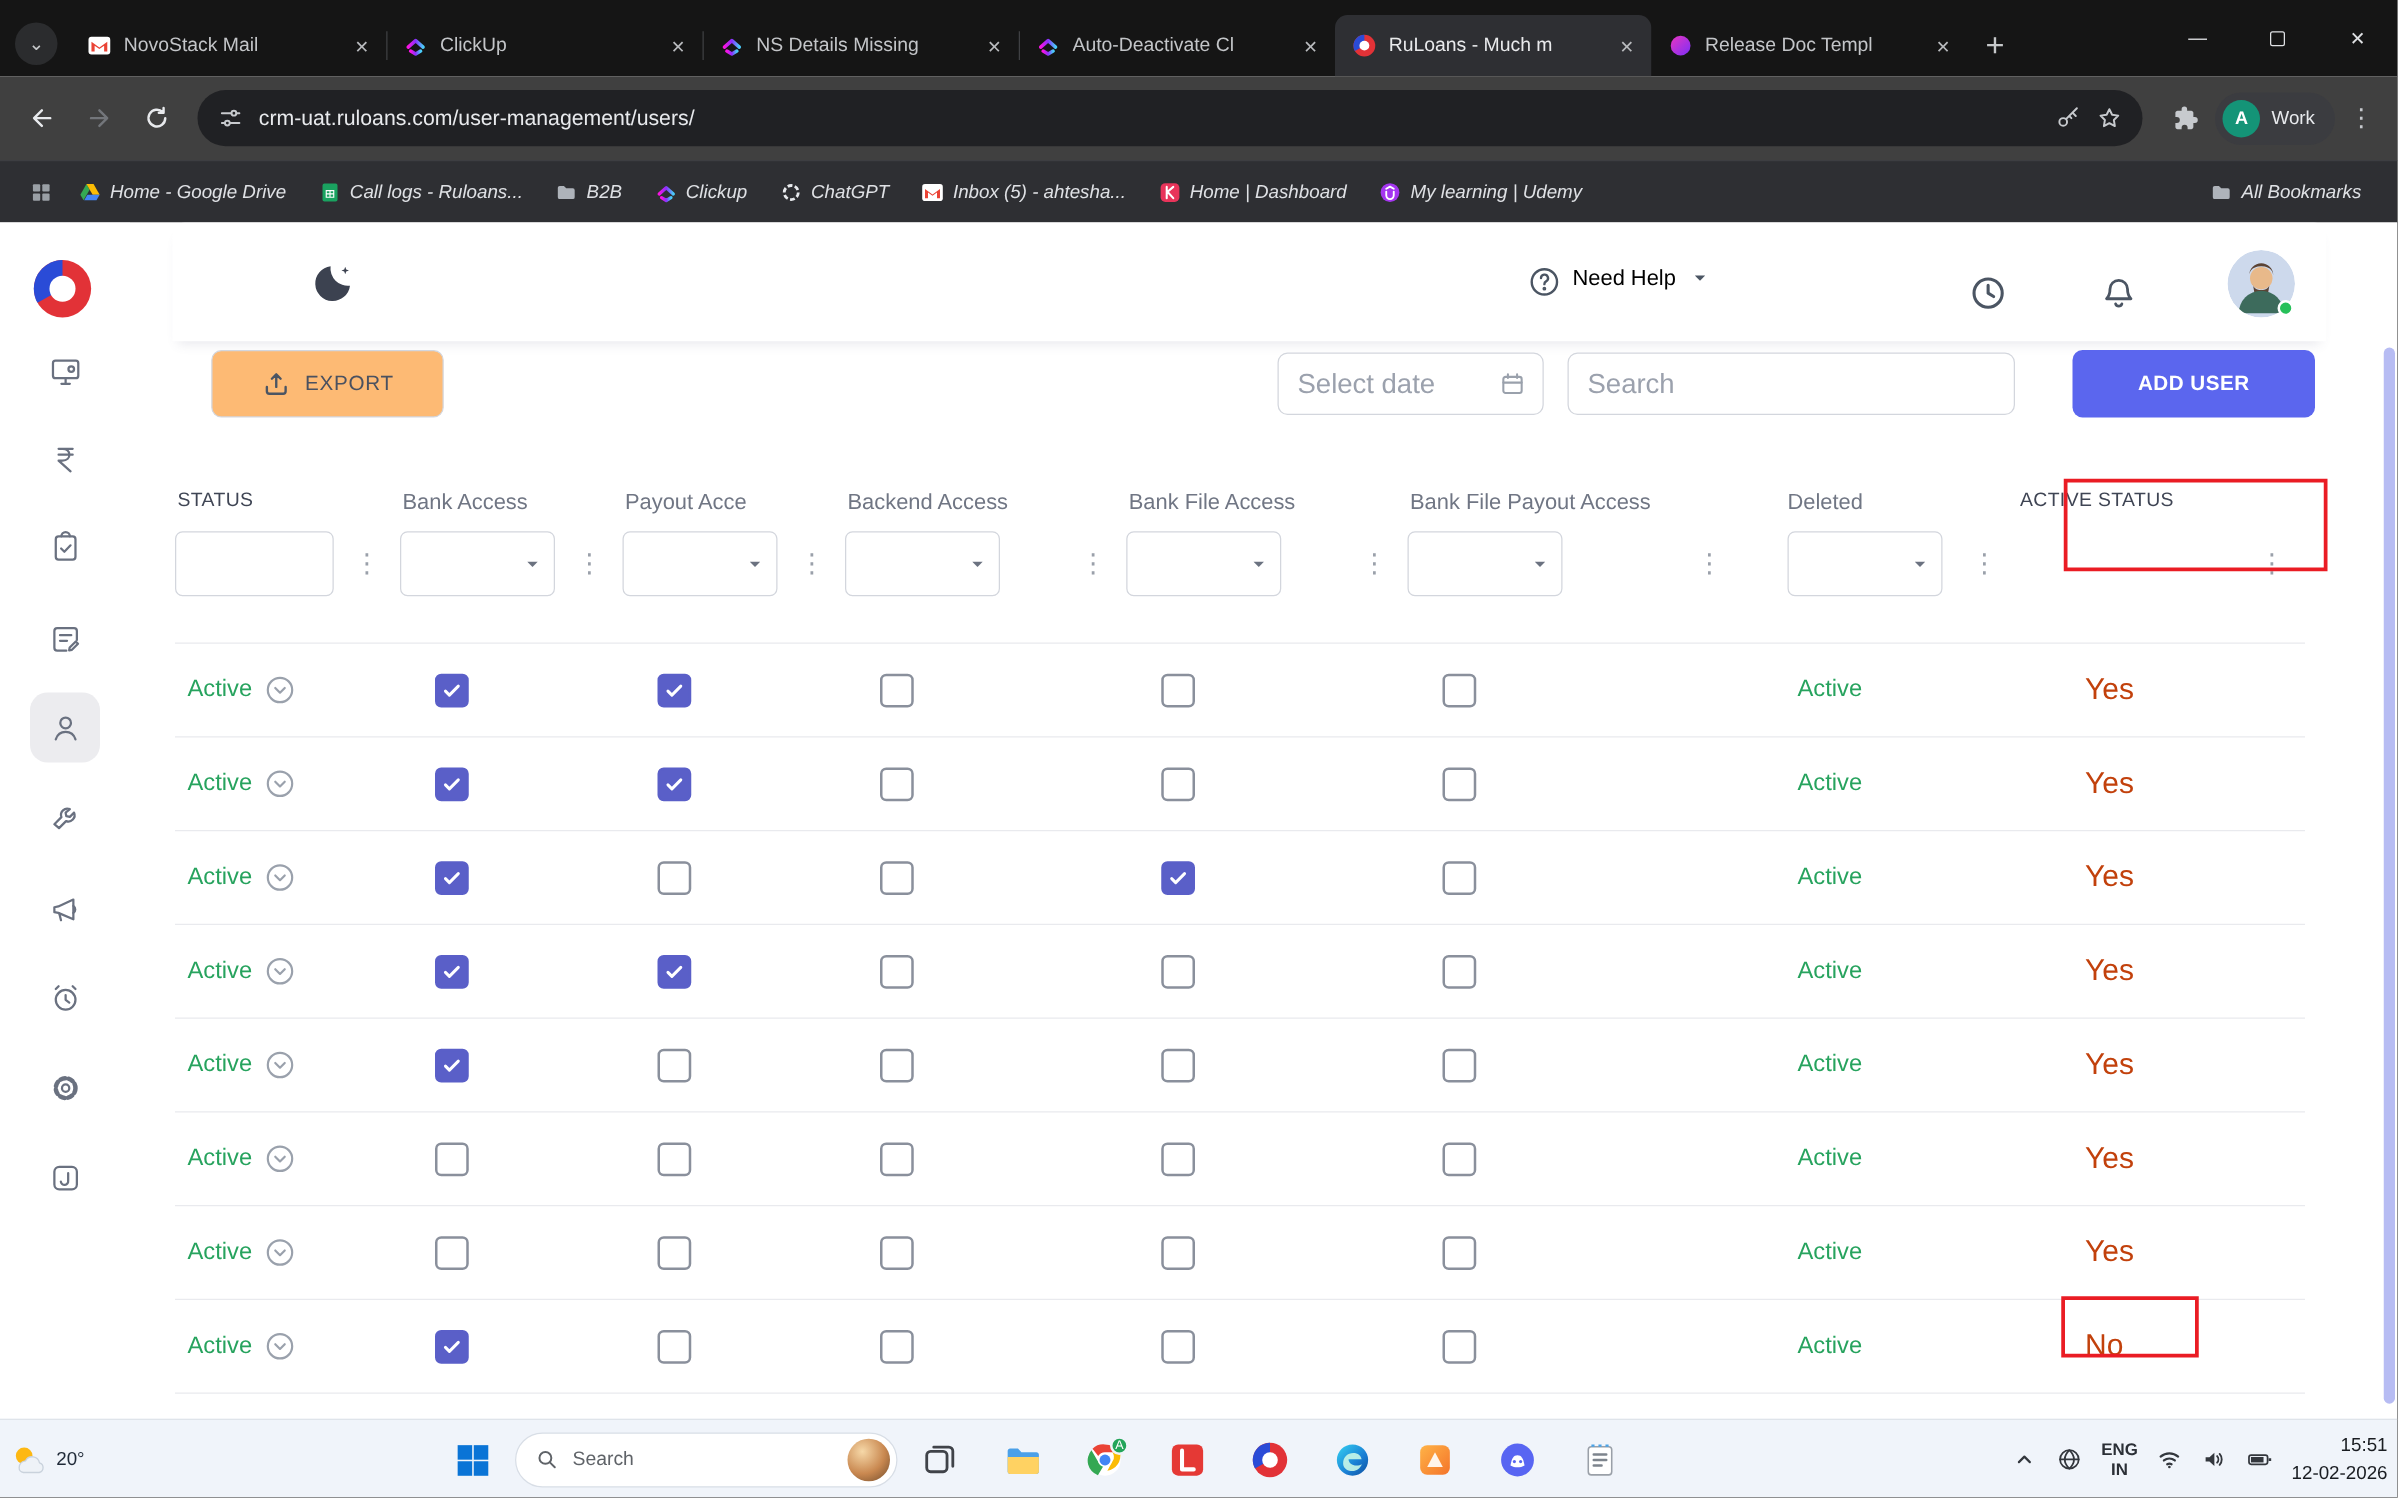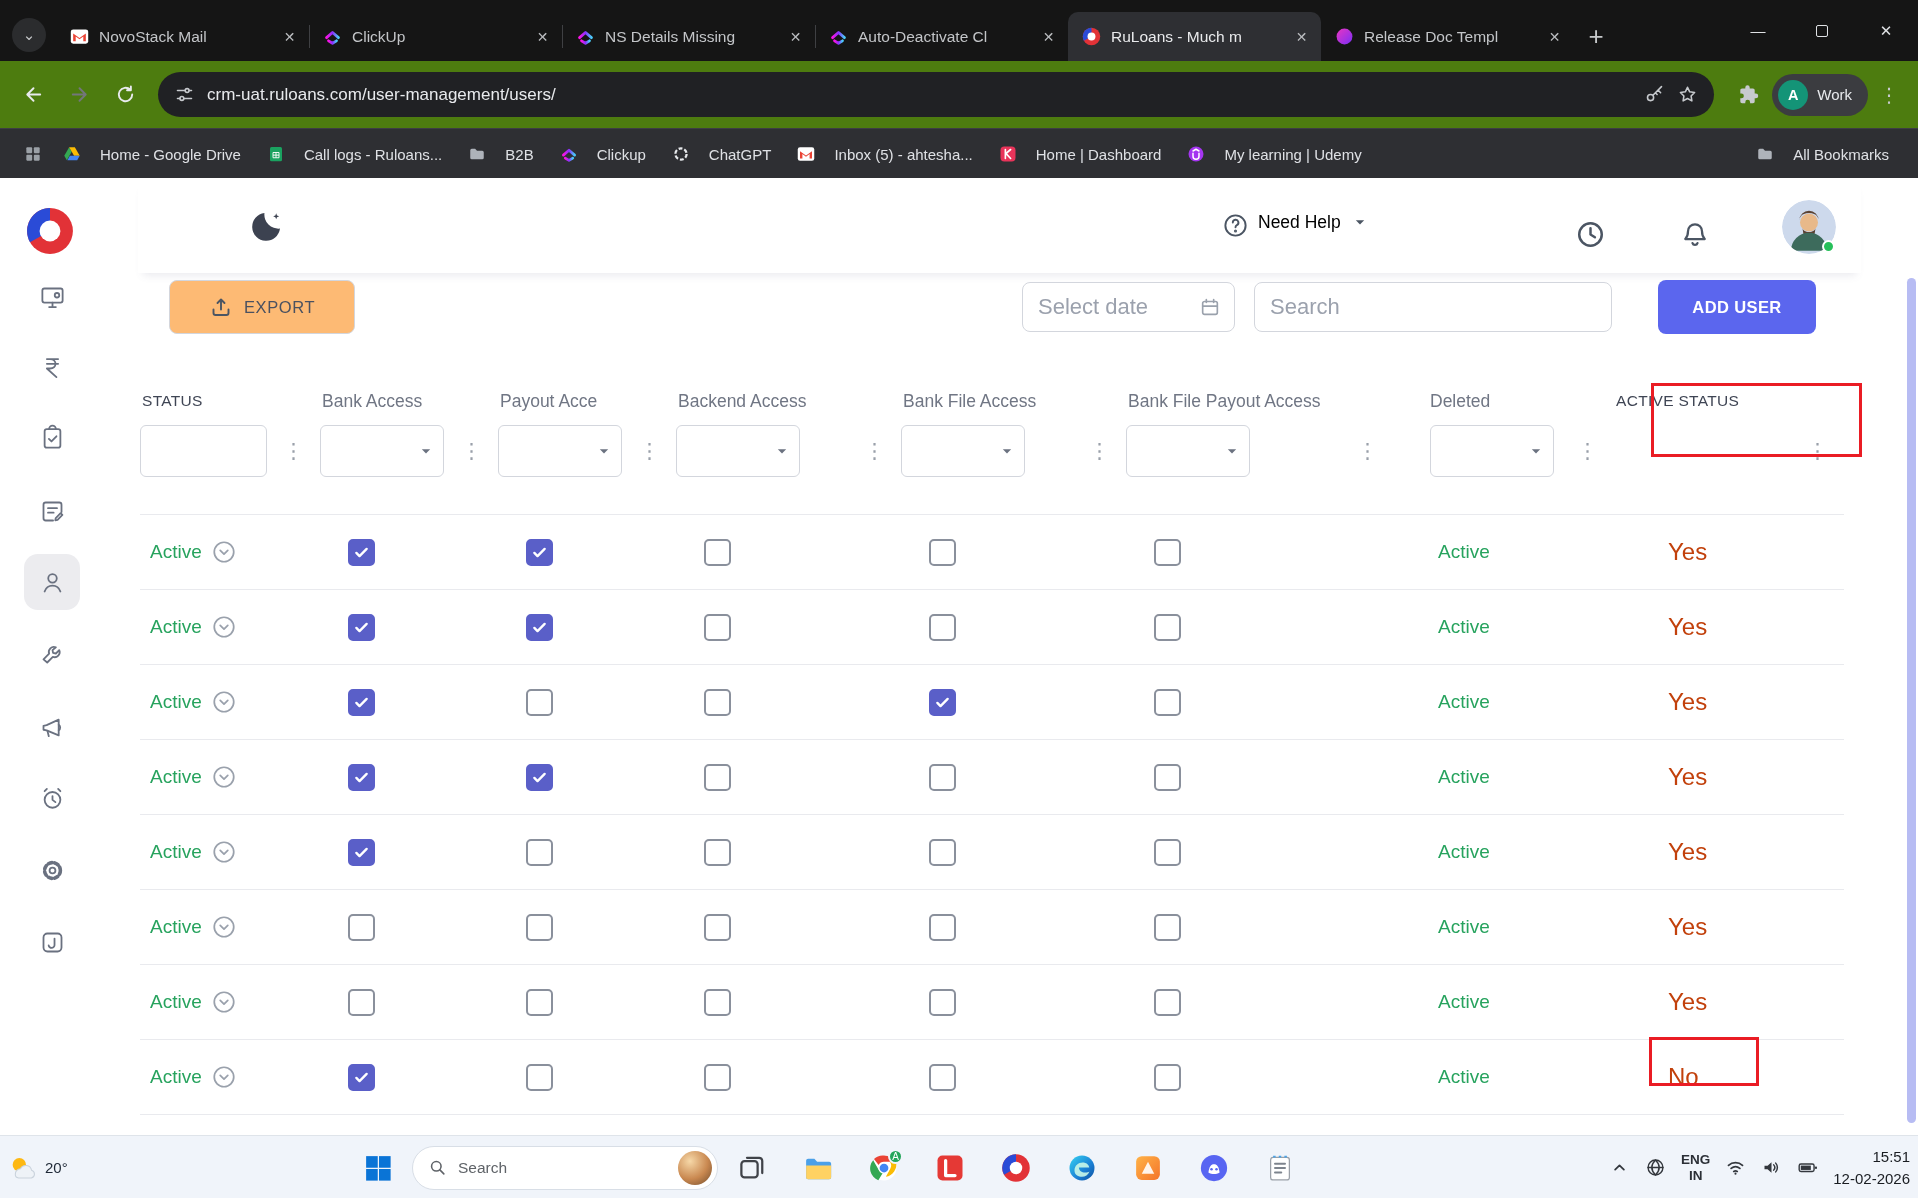--- a/index.html
+++ b/index.html
@@ -19,33 +19,33 @@
   .tab.active::before,.tab.active+.tab::before{display:none;}
   .tab .fav{width:19px;height:19px;flex:none;}
   .tab .ttl{flex:1;font-size:15.5px;white-space:nowrap;overflow:hidden;}
   .tab .tclose{width:23px;height:23px;border-radius:50%;display:flex;align-items:center;justify-content:center;font-size:14px;color:#b9bbbe;flex:none;}
   .newtab{width:36px;height:36px;color:#c6c8ca;font-size:26px;font-weight:300;display:flex;align-items:center;justify-content:center;margin:0 0 7px 4px;}
   .wincontrols{margin-left:auto;display:flex;height:100%;}
   .winbtn{width:64px;height:100%;display:flex;align-items:center;justify-content:center;color:#dfe1e4;font-size:15px;}
   .winbtn .sq{width:12px;height:12px;border:1.4px solid #dfe1e4;border-radius:2px;}
 
   
-  .btoolbar{position:absolute;top:61px;left:0;right:0;height:67px;background:#4d7c0f;display:flex;align-items:center;padding:0 12px;gap:4px;}
+  .btoolbar{position:absolute;top:61px;left:0;right:0;height:67px;background:#404040;display:flex;align-items:center;padding:0 12px;gap:4px;}
   .navbtn{width:42px;height:42px;border-radius:50%;display:flex;align-items:center;justify-content:center;flex:none;}
   .navbtn .icon{width:23px;height:23px;}
   .omnibox{flex:1;height:45px;background:#202124;border-radius:23px;display:flex;align-items:center;padding:0 16px;gap:12px;margin:0 8px;min-width:0;}
   .omnibox .icon{width:21px;height:21px;flex:none;}
   .url{color:#e8eaed;font-size:17px;flex:1;white-space:nowrap;overflow:hidden;}
   .profile-chip{height:42px;border-radius:21px;background:#3b3c40;display:flex;align-items:center;gap:9px;padding:0 16px 0 6px;color:#e8eaed;font-size:15px;flex:none;}
   .avatar-a{width:30px;height:30px;border-radius:50%;background:#149477;color:#fff;display:flex;align-items:center;justify-content:center;font-size:14.5px;font-weight:bold;}
   .menu-dots{color:#c7cace;font-size:20px;width:34px;text-align:center;}
 
   
   .bookmarks{position:absolute;top:128px;left:0;right:0;height:50px;background:#2e2f33;border-top:1px solid #3d3e42;display:flex;align-items:center;padding:0 16px;color:#dfe1e5;font-size:15px;}
-  .bm{display:flex;align-items:flex-end;gap:19px;padding:6px 13px;border-radius:8px;white-space:nowrap;}
+  .bm{display:flex;align-items:flex-start;gap:7px;padding:6px 13px;border-radius:8px;white-space:nowrap;font-style:italic;}
   .bm .icon{width:18px;height:18px;flex:none;}
   .bm-items{display:flex;align-items:center;}
   .bm-all{margin-left:auto;}
 
   
   .page{position:absolute;top:178px;left:0;right:0;bottom:63px;background:#fff;overflow:hidden;}
   .sidebar{position:absolute;left:0;top:0;width:104px;height:100%;background:#fff;}
   .logo{position:absolute;left:25px;top:28px;width:50px;height:50px;}
   .side-item{position:absolute;left:24px;width:56px;height:56px;border-radius:14px;display:flex;align-items:center;justify-content:center;}
   .side-item.active{background:#ececef;}
@@ -66,21 +66,21 @@
   .odot{position:absolute;right:1px;bottom:1px;width:13px;height:13px;border-radius:50%;background:#27c05a;border:2px solid #fff;}
 
   .export-btn{position:absolute;left:65px;top:102px;width:186px;height:54px;display:flex;gap:11px;align-items:center;justify-content:center;border:1px solid #d3d6dd;border-radius:8px;background:#fdba74;color:#4a5160;font-size:16.5px;letter-spacing:.6px;}
   .export-btn .icon{width:24px;height:24px;}
   .inp-wrap{position:absolute;height:50px;border:1px solid #d3d6dd;border-radius:8px;background:#fff;display:flex;align-items:center;padding:0 13px;gap:8px;}
   .date-wrap{left:918px;top:104px;width:213px;}
   .search-wrap{left:1150px;top:104px;width:358px;}
   .inp-wrap input{border:none;outline:none;flex:1;min-width:0;font-size:22px;color:#a16207;background:transparent;}
   .inp-wrap input::placeholder{color:#9ba1ad;}
   .inp-wrap .icon{width:22px;height:22px;flex:none;}
-  .adduser{position:absolute;left:1554px;top:102px;width:158px;height:54px;background:var(--accent);color:#fff;border:none;border-radius:8px;font-size:16.5px;font-weight:bold;letter-spacing:.4px;display:flex;align-items:center;justify-content:center;}
+  .adduser{position:absolute;left:1554px;top:102px;width:194px;height:54px;background:var(--accent);color:#fff;border:none;border-radius:8px;font-size:16.5px;font-weight:bold;letter-spacing:.4px;display:flex;align-items:center;justify-content:center;}
 
   .thead-labels{position:absolute;left:36px;top:202px;width:1704px;height:42px;display:grid;grid-template-columns:var(--cols);align-items:center;}
   .th{padding-left:2px;font-size:17.5px;color:#707684;white-space:nowrap;overflow:hidden;}
   .th.em{font-size:15.5px;font-weight:normal;color:#3f4554;letter-spacing:.3px;}
   .th.pad36{padding-left:36px;}
   .tfilters{position:absolute;left:36px;top:244px;width:1704px;height:58px;display:grid;grid-template-columns:var(--cols);align-items:center;}
   .tf{position:relative;height:100%;display:flex;align-items:center;}
   .fbox{height:52px;width:124px;border:1px solid #d3d6dd;border-radius:6px;background:#fff;position:relative;flex:none;}
   input.fbox{width:127px;outline:none;padding:0 10px;font-size:16px;}
   .fselect .fc{position:absolute;right:7px;top:50%;transform:translateY(-50%);width:20px;height:20px;}

